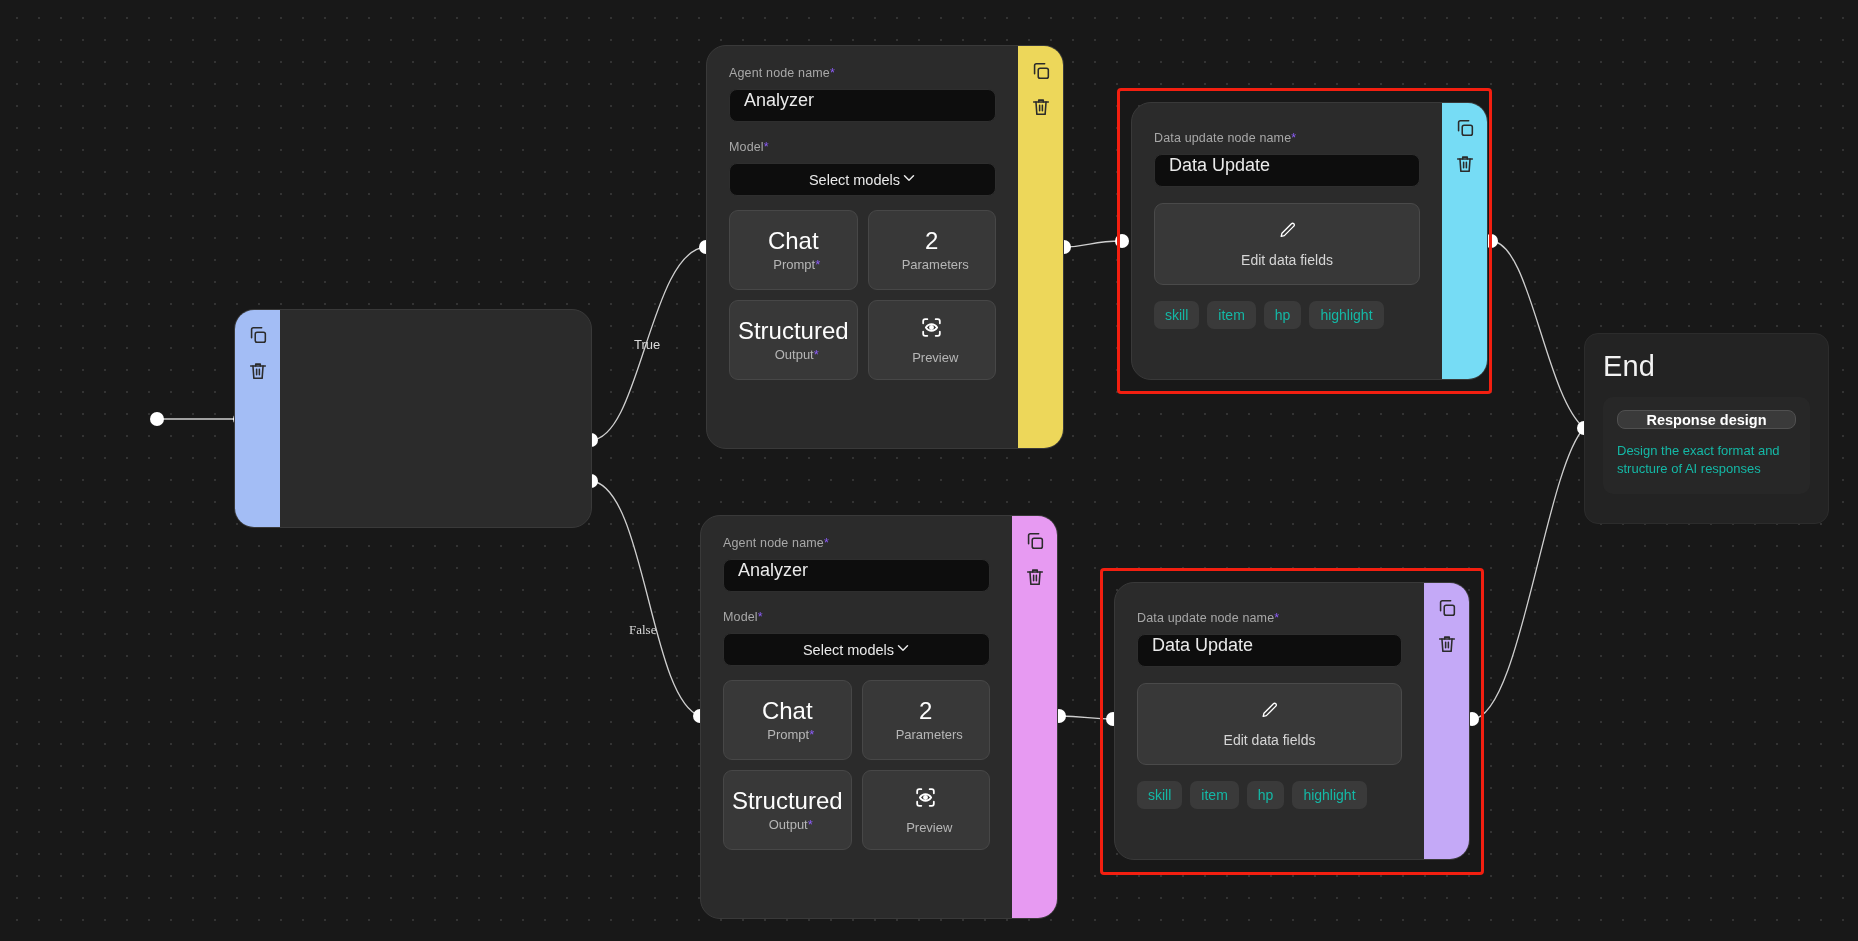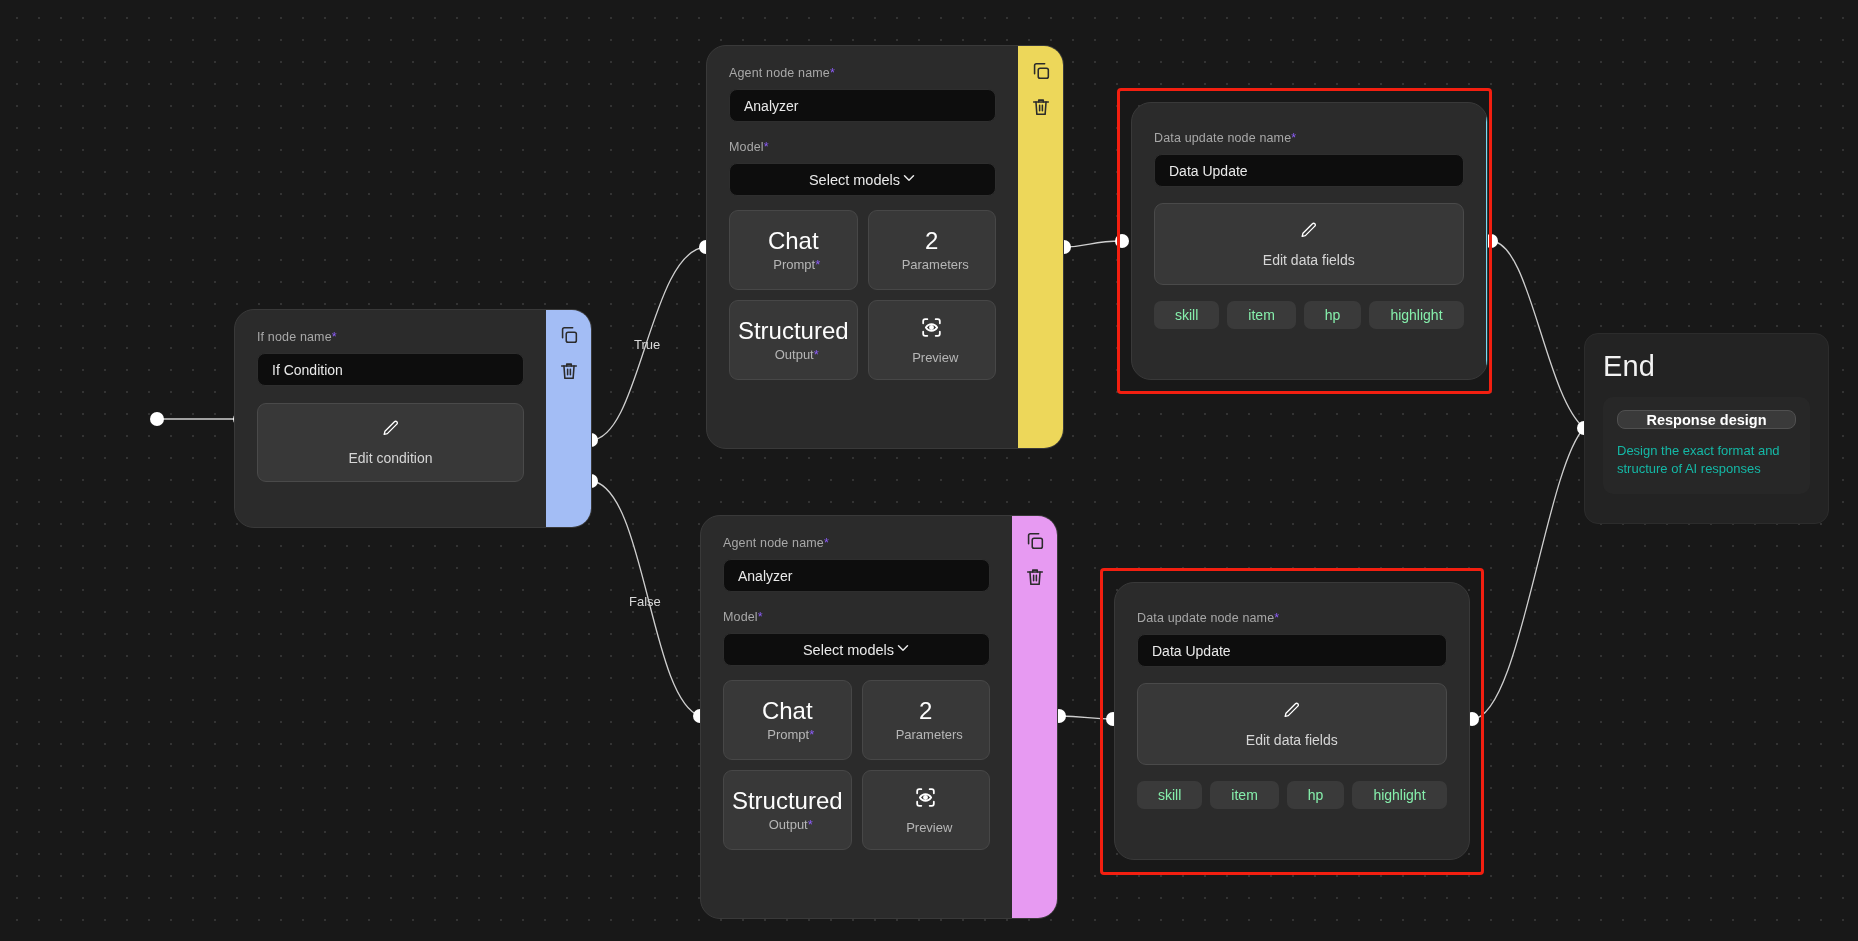--- a/index.html
+++ b/index.html
@@ -54,23 +54,23 @@
   .field-label {
     color: #a8a8a8; font-size: 12.5px; margin-bottom: 9px; letter-spacing: .15px;
   }
   .req { color: #8b5cf6; }
 
   .text-input {
     background: #0d0d0d;
     border: 1px solid #2e2e2e;
     border-radius: 8px;
     height: 33px;
-    display: flex; align-items: center;
+    display: flex; 
     padding: 0 14px;
-    color: #eaeaea; font-size: 14px;
+    color: #eaeaea; font-size: 18px;
   }
   .select-input {
     background: #0d0d0d;
     border: 1px solid #2e2e2e;
     border-radius: 8px;
     height: 33px;
     display: flex; align-items: center; justify-content: center;
     padding: 0 12px 0 14px;
     color: #eaeaea; font-size: 14.5px;
   }
@@ -93,22 +93,22 @@
     display: flex; flex-direction: column; align-items: center; justify-content: center;
     gap: 8px;
     cursor: pointer;
   }
   .edit-box .eb-label { color: #d6d6d6; font-size: 14px; }
 
   .tag-row { display: flex; gap: 8px; margin-top: 16px; }
   .tag {
     background: #3a3a3a;
     border-radius: 7px;
-    padding: 6px 21px;
-    color: #86efac; font-size: 14px;
+    padding: 6px 11px;
+    color: #14b8a6; font-size: 14px;
   }
 
   .grid2 { display: grid; grid-template-columns: 1fr 1fr; gap: 10px; margin-top: 14px; }
 
   
   .hl-frame {
     position: absolute;
     border: 3px solid #f31f10;
     border-radius: 4px;
     z-index: 2;
@@ -172,41 +172,25 @@
       <circle cx="1059" cy="716" r="7"></circle>
       <circle cx="1122" cy="241" r="7"></circle>
       <circle cx="1113" cy="719" r="7"></circle>
       <circle cx="1491" cy="241" r="7"></circle>
       <circle cx="1472" cy="719" r="7"></circle>
       <circle cx="1584" cy="428" r="7"></circle>
     </g>
   </svg>
 
   <div class="edge-label" style="left:634px; top:337px;">True</div>
-  <div class="edge-label" style="left:629px; top:594px;">False</div>
+  <div class="edge-label" style="left:629px; top:622px;font-family:Liberation Serif, serif;">False</div>
 
 
   <div class="node" style="left:234px; top:309px;">
     <div class="card" style="width:358px; height:219px;">
-      <div class="card-body">
-        <div class="field-label">
-          <span>If node name</span><span class="req">*</span>
-        </div>
-        <div class="text-input">
-          <span>If Condition</span>
-        </div>
-        <div class="edit-box" style="height:79px; margin-top:17px;">
-          <span>
-            <svg width="19" height="19" viewBox="0 0 24 24" fill="none" stroke="#ffffff" stroke-width="1.7" stroke-linecap="round" stroke-linejoin="round">
-                <path d="M17 3.5a2.1 2.1 0 1 1 3 3L8 18.5l-4 1 1-4z"></path>
-              </svg>
-          </span>
-          <span class="eb-label">Edit condition</span>
-        </div>
-      </div>
       <div class="rail" style="background:#a3bdf5;">
         <span class="rail-btn">
           <svg width="22" height="22" viewBox="0 0 24 24" fill="none" stroke="#2b2b2b" stroke-width="1.7" stroke-linecap="round" stroke-linejoin="round">
               <rect x="9" y="9" width="11" height="11" rx="2"></rect>
               <path d="M5 15V6a2 2 0 0 1 2-2h9"></path>
             </svg>
         </span>
         <span class="rail-btn">
           <svg width="22" height="22" viewBox="0 0 24 24" fill="none" stroke="#2b2b2b" stroke-width="1.7" stroke-linecap="round" stroke-linejoin="round">
               <path d="M4 6.5h16"></path>

